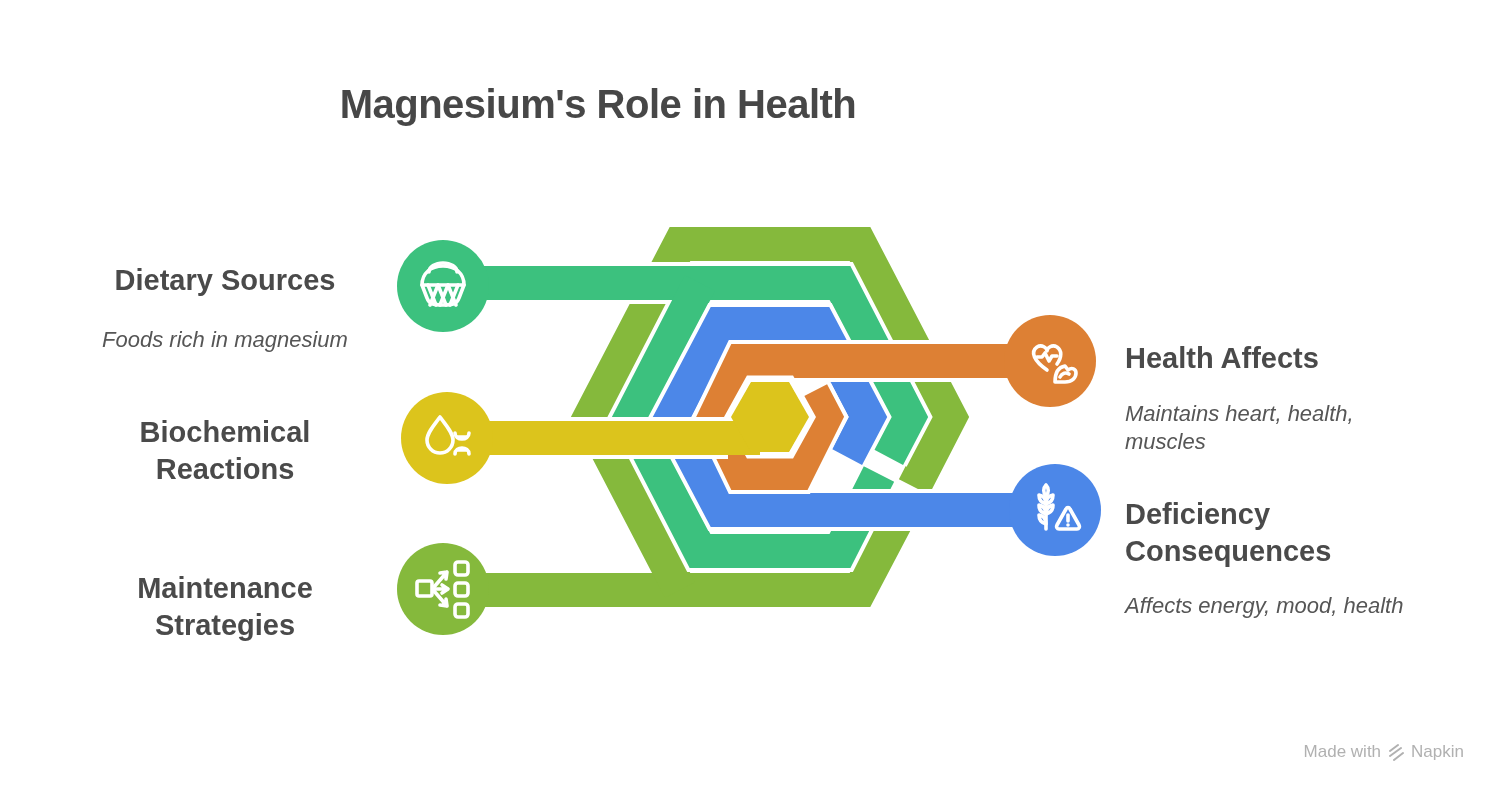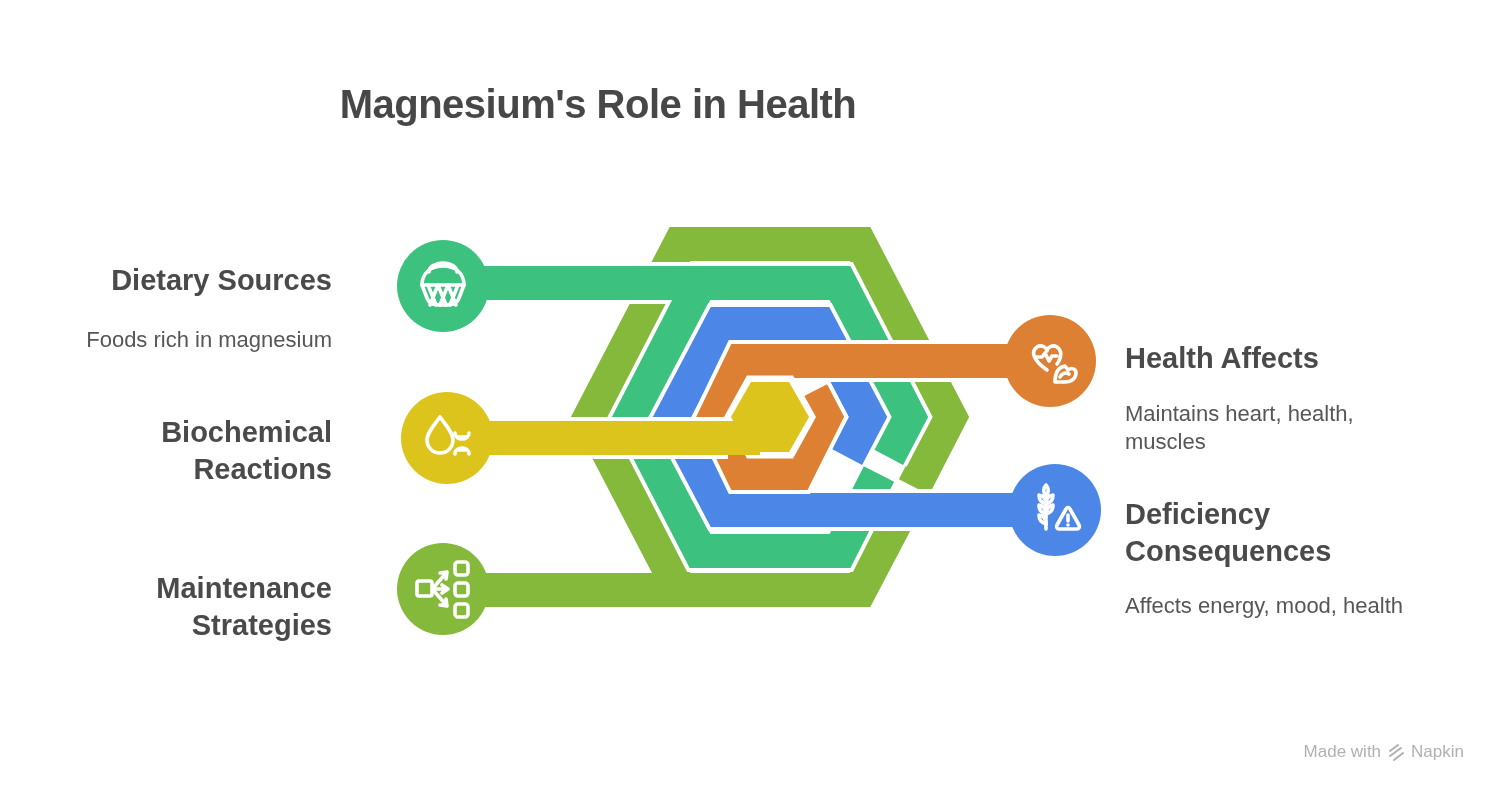--- a/index.html
+++ b/index.html
@@ -2,24 +2,24 @@
 <html><head>
 <meta charset="utf-8">
 <style>
   html,body{margin:0;padding:0;background:#fff;}
   .canvas{position:relative;width:1500px;height:799px;background:#ffffff;overflow:hidden;
           font-family:"Liberation Sans","DejaVu Sans",sans-serif;}
   .graphic-svg{position:absolute;left:0;top:0;width:1500px;height:799px;}
   .page-title{position:absolute;left:0;top:82px;width:1196px;text-align:center;
               font-size:40px;font-weight:700;color:#474747;letter-spacing:-0.5px;}
   .txt{position:absolute;}
-  .col-left{right:1168px;width:310px;text-align:right;}
+  .col-left{right:1120px;width:310px;text-align:center;}
   .col-right{left:1125px;width:310px;text-align:left;}
   .node-title{font-size:29px;font-weight:700;color:#4a4a4a;line-height:37px;}
-  .node-desc{font-size:22px;font-weight:400;color:#565656;line-height:28px;}
+  .node-desc{font-size:22px;font-weight:400;color:#565656;line-height:28px;font-style:italic;}
   .watermark{position:absolute;right:36px;top:742px;display:flex;align-items:center;gap:6px;
              font-size:17px;color:#b1b1b1;cursor:pointer;}
   .watermark svg{display:block;}
   .ring{fill:none;stroke-width:34;stroke-linejoin:miter;stroke-miterlimit:3;stroke-linecap:butt;}
   .case{fill:none;stroke:#ffffff;stroke-width:42;stroke-linejoin:miter;stroke-miterlimit:3;stroke-linecap:butt;}
   .icon{fill:none;stroke:#ffffff;stroke-width:3.6;stroke-linecap:round;stroke-linejoin:round;}
 </style>
 </head>
 <body>
 

